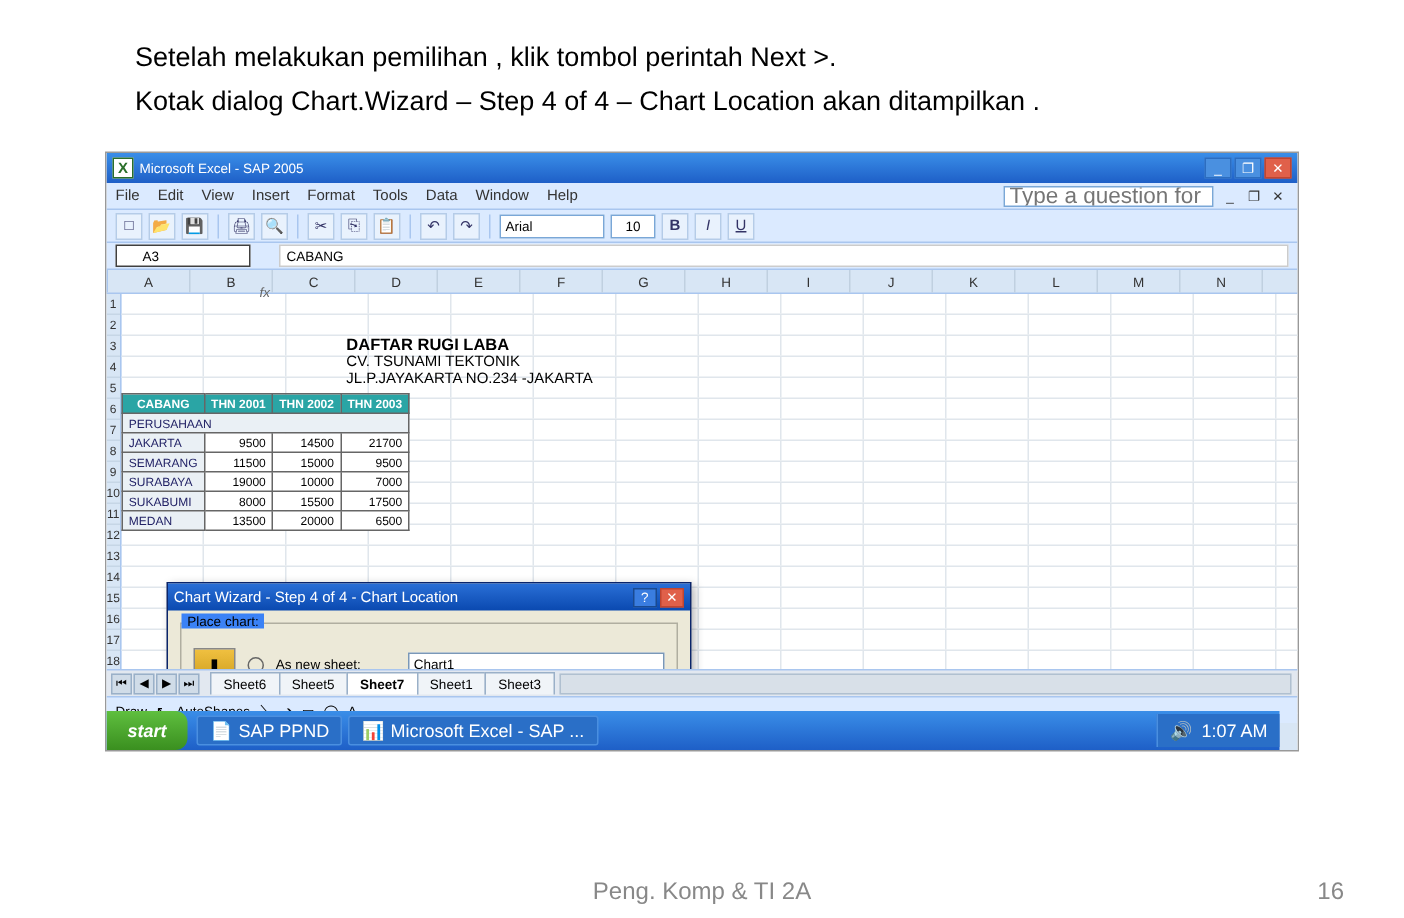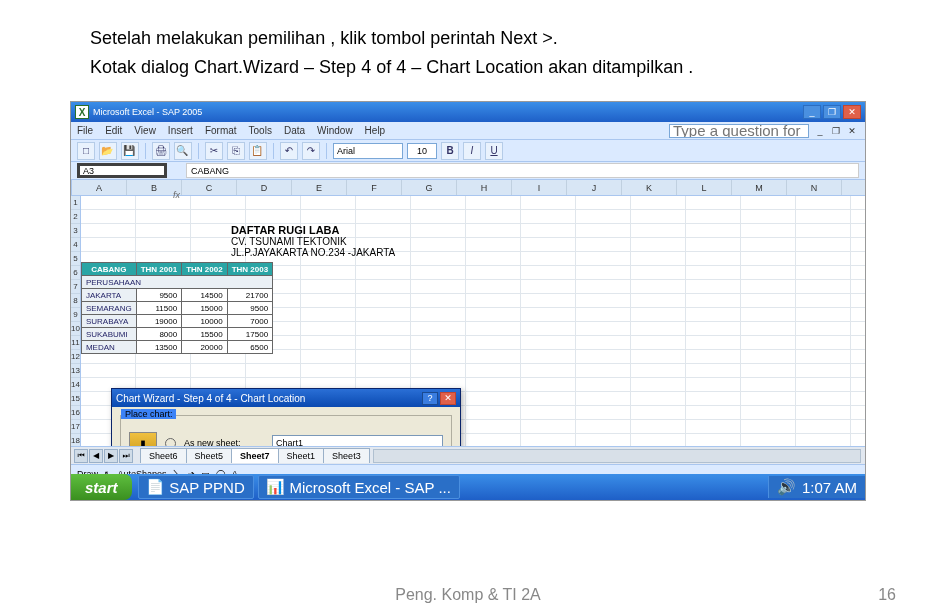--- a/index.html
+++ b/index.html
@@ -23,21 +23,21 @@
   .menubar .doc-ctrls { display:flex; gap:2px; }
   .menubar .doc-ctrls span { width:14px; height:12px; display:inline-flex; align-items:center; justify-content:center; color:#333; font-size:9px; cursor:pointer;}
   
   .toolbar { background:#dbeaff; height:22px; border-bottom:1px solid #a9c6ef; display:flex; align-items:center; padding:0 6px; gap:4px;}
   .tb-btn { width:18px; height:18px; border:1px solid #b5cce8; background:#e9f2fd; display:inline-flex; align-items:center; justify-content:center; font-size:10px; color:#336; cursor:pointer;}
   .tb-sep { width:1px; height:16px; background:#a9c6ef; margin:0 2px;}
   .toolbar .font-select { background:#fff; border:1px solid #7aa7d7; font-size:9px; width:70px; height:16px; display:flex; align-items:center; padding:0 3px;text-align:center;}
   .toolbar .size-select { background:#fff; border:1px solid #7aa7d7; font-size:9px; width:30px; height:16px; display:flex; align-items:center; justify-content:center;}
   
   .formula-row { background:#dbeaff; height:18px; display:flex; align-items:center; padding:0 0 0 6px; border-bottom:1px solid #a9c6ef; gap:6px;}
-  .namebox { background:#fff; border:3px solid #404040; width:90px; height:15px; font-size:9px; display:flex; align-items:center; padding:0 3px;}
+  .namebox { background:#fff; border:1px solid #404040; width:90px; height:15px; font-size:9px; display:flex; align-items:center; padding:0 17px;}
   .fx { color:#666; font-style:italic;margin-top:48px; }
   .formula-input { background:#fff; border:1px solid #ccc; flex:1; height:15px; font-size:9px; display:flex; align-items:center; padding:0 4px; margin-right:6px;}
   
   .colhdr { display:flex; height:16px; background:#d8e6f5; border-bottom:1px solid #a9c6ef;}
   .rowhdr-corner { width:28px; border-right:1px solid #a9c6ef; background:#d0dff0;}
   .colhdr .col { flex:0 0 55px; text-align:center; font-size:9px; color:#333; border-right:1px solid #c0d0e0; line-height:16px;}
   
   .grid { display:flex; background:#fff;}
   .rownums { width:28px; background:#d8e6f5; border-right:1px solid #a9c6ef;}
   .rownums div { height:14px; font-size:8px; text-align:center; color:#333; border-bottom:1px solid #c6d6e6; line-height:14px;}
@@ -77,21 +77,21 @@
   .sheet-tabs .nav span { width:14px; height:14px; background:#d0dce8; border:1px solid #9ab0c8; display:inline-flex; align-items:center; justify-content:center; cursor:pointer; font-size:8px;}
   .sheet-tabs .tabs { display:flex; margin-left:4px;}
   .sheet-tabs .tab { padding:2px 8px; background:#f0f4f8; border:1px solid #9ab0c8; border-bottom:none; margin-right:-1px; cursor:pointer;}
   .sheet-tabs .tab.active { background:#fff; font-weight:bold;}
   .sheet-tabs .scroll { flex:1; height:14px; background:#d8e0e8; border:1px solid #b0c0d0; margin:0 4px;}
   
   .drawbar { position:absolute; left:0; right:0; top:362px; height:18px; background:#dbeaff; display:flex; align-items:center; padding:0 6px; gap:6px; font-size:9px; border-top:1px solid #a9c6ef;}
   
   .statusbar { position:absolute; left:0; right:0; top:380px; height:18px; background:#d8e6f5; font-size:9px; display:flex; align-items:center; padding:0 6px; color:#333;}
   
-  .taskbar { position:absolute; left:0; right:0; bottom:0; height:26px; background:linear-gradient(to bottom,#3a8ee8,#1e5fc7); display:flex; align-items:center; justify-content:space-between; color:#fff; font-size:15px;text-align:right;}
+  .taskbar { position:absolute; left:0; right:12px; bottom:0; height:26px; background:linear-gradient(to bottom,#3a8ee8,#1e5fc7); display:flex; align-items:center; justify-content:space-between; color:#fff; font-size:12px;text-align:right;}
   .taskbar .start { background:linear-gradient(to bottom,#5fbf3f,#3a8f1f); height:26px; display:flex; align-items:center; padding:0 14px; font-weight:bold; font-style:italic; border-radius:0 8px 8px 0;}
   .taskbar .apps { display:flex; gap:4px; margin-left:6px;}
   .taskbar .apps .app { background:#2a6fc7; border:1px solid #4a8fe0; padding:2px 8px; display:flex; align-items:center; gap:4px; cursor:pointer; border-radius:2px;}
   .taskbar .tray { background:#2a6fc7; height:22px; display:flex; align-items:center; padding:0 8px; gap:6px; border-left:1px solid #4a8fe0;}
   
   .slide-footer { position:absolute; bottom:8px; left:0; right:0; display:flex; justify-content:center; font-size:16px; color:#888;}
   .slide-footer .pgnum { position:absolute; right:40px; color:#888;}
 </style>
 </head>
 <body>

